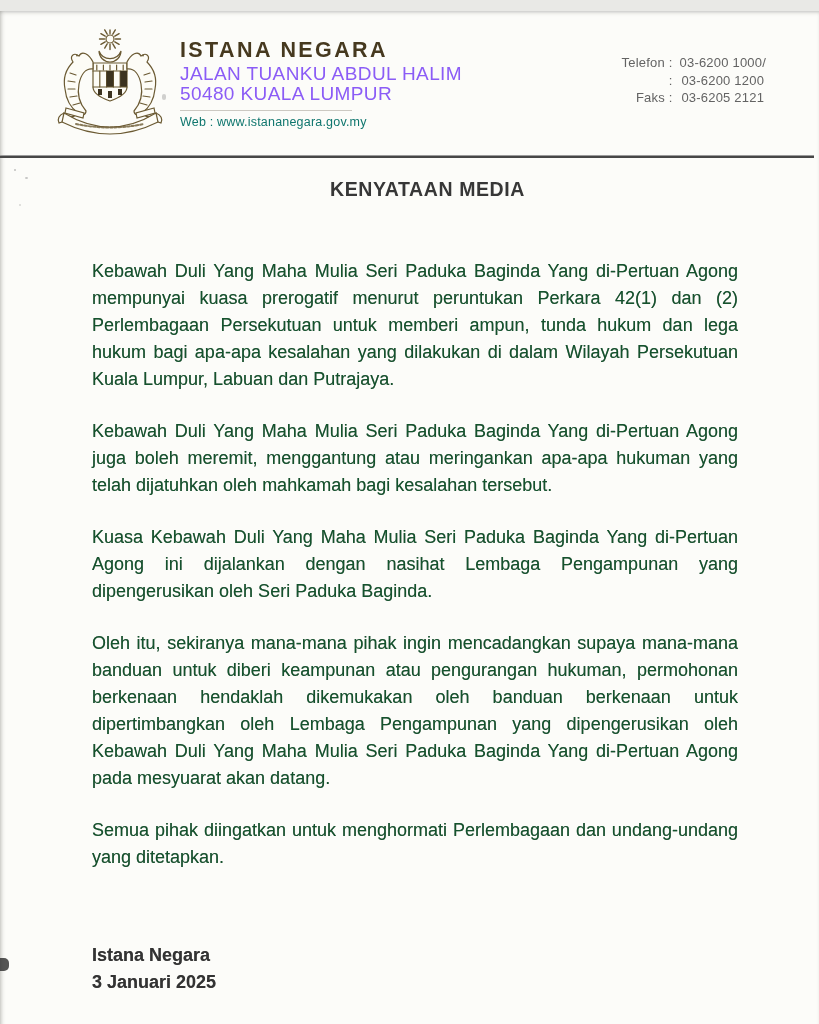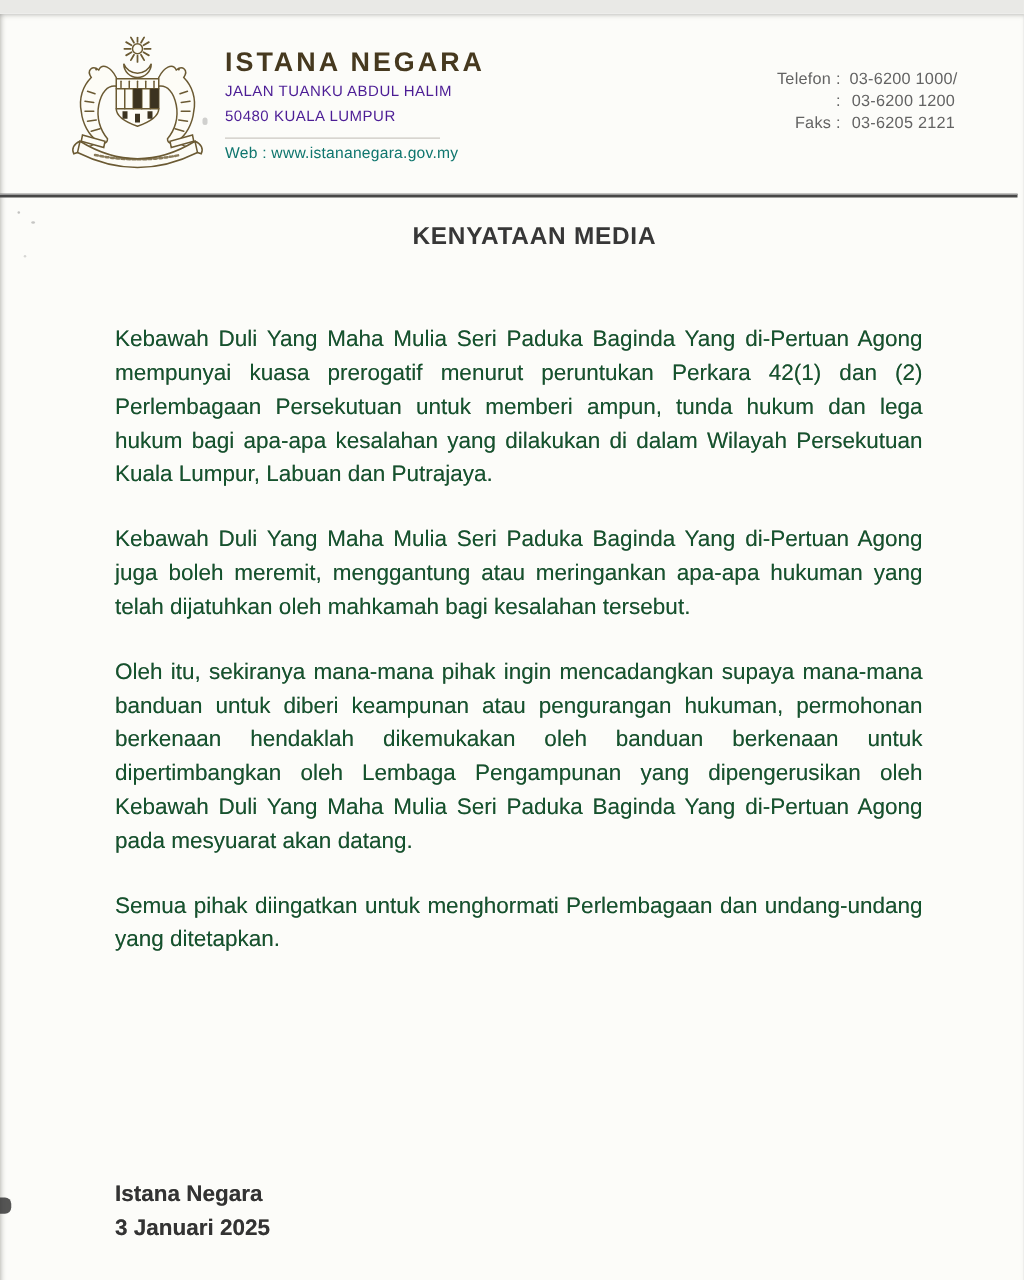--- a/index.html
+++ b/index.html
@@ -10,21 +10,21 @@
     background:#fcfcf9;
     overflow:hidden;
     font-family:"Liberation Sans","DejaVu Sans",sans-serif;
     box-shadow:inset 3px 0 4px -2px rgba(120,120,115,.45),
                inset 0 3px 4px -2px rgba(120,120,115,.4);
   }
   
   .crest{position:absolute;left:50px;top:18px;width:120px;height:108px;}
   .lh-text{position:absolute;left:180px;top:28px;}
   .org{font-size:21.5px;font-weight:bold;letter-spacing:2.4px;color:#46391f;line-height:22px;}
-  .addr{font-size:12px;color:#4c1d95;letter-spacing:.4px;line-height:19.5px;}
+  .addr{font-size:19px;color:#8b5cf6;letter-spacing:.4px;line-height:19.5px;}
   .addr.first{margin-top:3px;}
   .lh-divider{width:172px;height:1px;background:#c3c0b8;margin-top:7px;opacity:.85;}
   .web{font-size:12.5px;color:#0f766e;margin-top:4px;letter-spacing:.2px;}
   .phone{
     position:absolute;right:53px;top:44px;
     display:grid;grid-template-columns:max-content max-content;
     column-gap:7px;row-gap:1px;
     font-size:13px;line-height:16.5px;color:#636363;letter-spacing:.2px;
   }
   .plabel{text-align:right;}
@@ -148,20 +148,21 @@
     <span class="pval">03-6205 2121</span>
   </div>
 
   <div class="rule"></div>
 
   <h1 class="title">KENYATAAN MEDIA</h1>
 
   <div class="docbody">
     <p>Kebawah Duli Yang Maha Mulia Seri Paduka Baginda Yang di-Pertuan Agong mempunyai kuasa prerogatif menurut peruntukan Perkara 42(1) dan (2) Perlembagaan Persekutuan untuk memberi ampun, tunda hukum dan lega hukum bagi apa-apa kesalahan yang dilakukan di dalam Wilayah Persekutuan Kuala Lumpur, Labuan dan Putrajaya.</p>
     <p>Kebawah Duli Yang Maha Mulia Seri Paduka Baginda Yang di-Pertuan Agong juga boleh meremit, menggantung atau meringankan apa-apa hukuman yang telah dijatuhkan oleh mahkamah bagi kesalahan tersebut.</p>
+    <p>Kuasa Kebawah Duli Yang Maha Mulia Seri Paduka Baginda Yang di-Pertuan Agong ini dijalankan dengan nasihat Lembaga Pengampunan yang dipengerusikan oleh Seri Paduka Baginda.</p>
     <p>Oleh itu, sekiranya mana-mana pihak ingin mencadangkan supaya mana-mana banduan untuk diberi keampunan atau pengurangan hukuman, permohonan berkenaan hendaklah dikemukakan oleh banduan berkenaan untuk dipertimbangkan oleh Lembaga Pengampunan yang dipengerusikan oleh Kebawah Duli Yang Maha Mulia Seri Paduka Baginda Yang di-Pertuan Agong pada mesyuarat akan datang.</p>
     <p>Semua pihak diingatkan untuk menghormati Perlembagaan dan undang-undang yang ditetapkan.</p>
   </div>
 
   <div class="signoff">
     <div>Istana Negara</div>
     <div>3 Januari 2025</div>
   </div>
 
   <div class="speck s1"></div>

